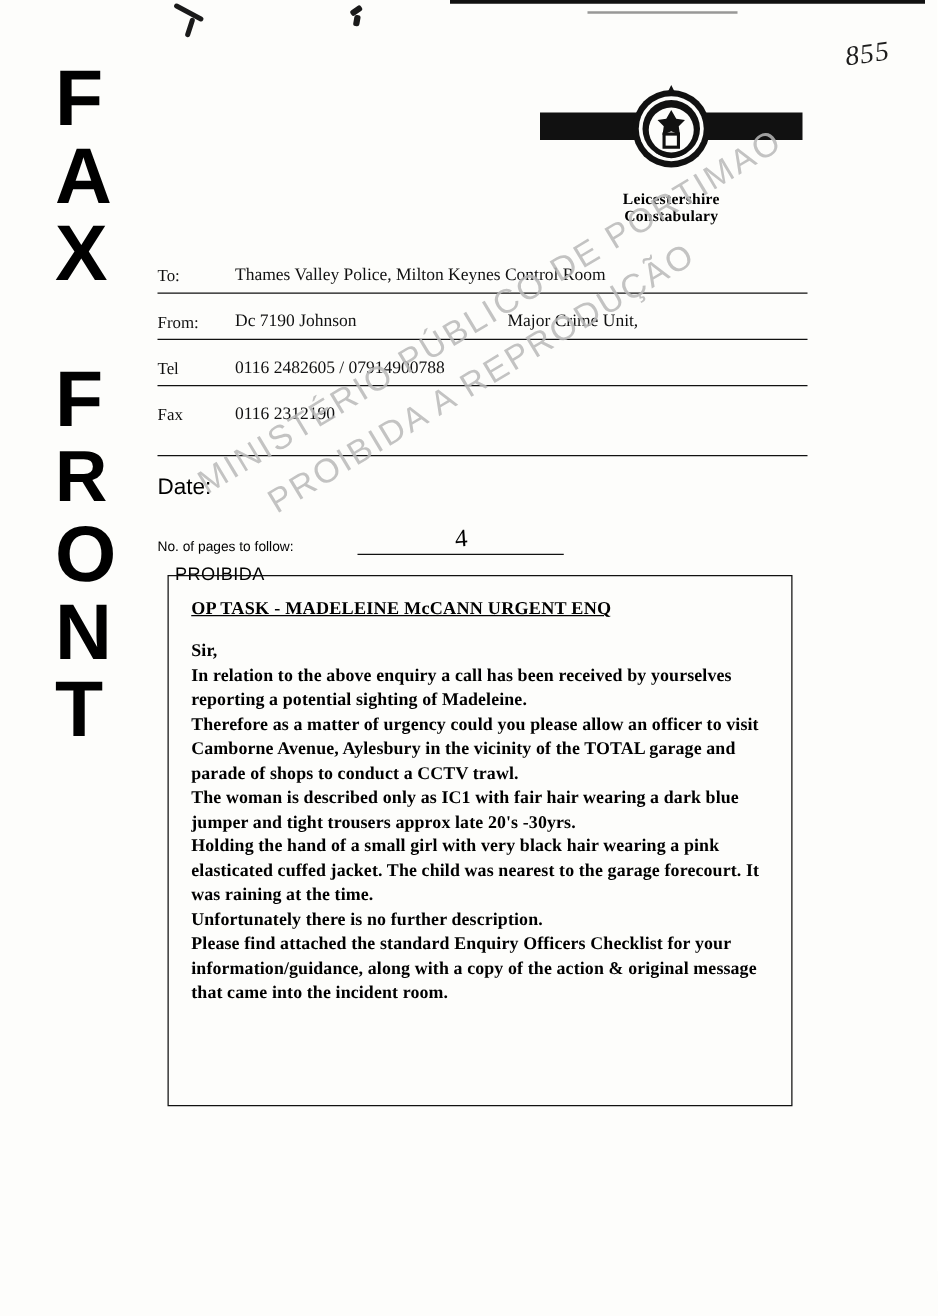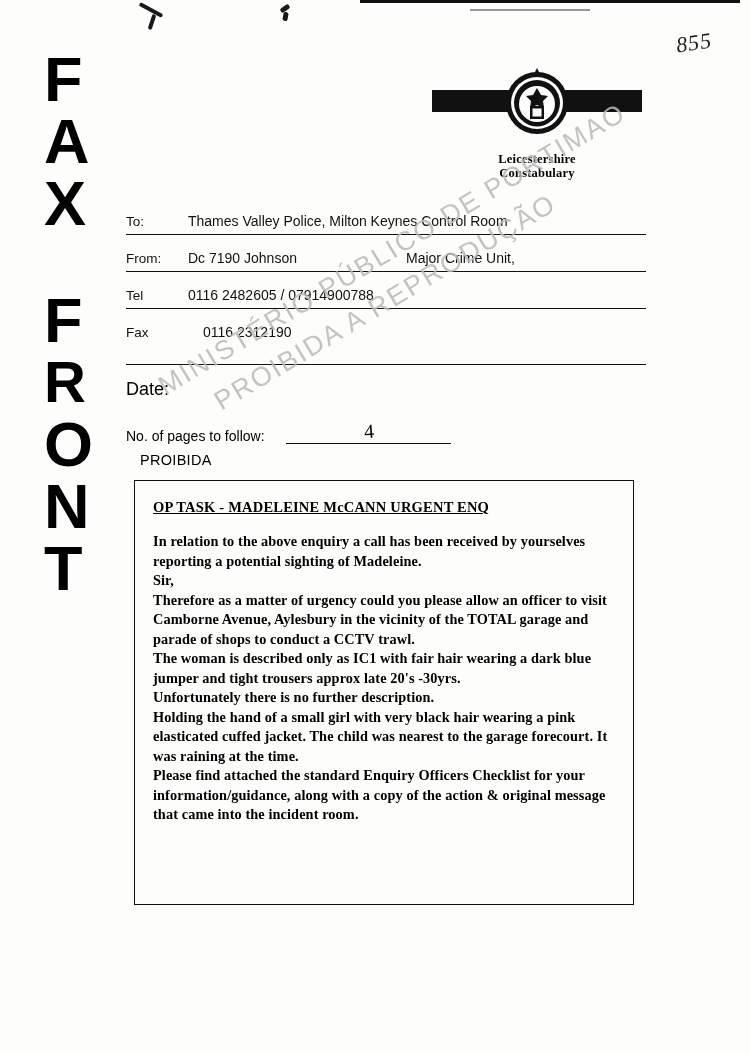--- a/index.html
+++ b/index.html
@@ -129,22 +129,23 @@
     left: 126px;
     top: 198px;
     width: 520px;
   }
   .field-row {
     display: flex;
     align-items: flex-end;
     border-bottom: 1.3px solid #111;
     height: 34px;
     padding-bottom: 2px;
-  }
-  .field-row.no-rule { border-bottom: none; gap: 15px; }
+    font-family: Liberation Serif, serif;
+  }
+  .field-row.no-rule { border-bottom: none; }
   .f-label {
     width: 62px;
     font-size: 13.5px;
     color: #111;
     padding-bottom: 3px;
   }
   .f-val {
     font-size: 14px;
     color: #111;
     padding-bottom: 3px;
@@ -180,21 +181,21 @@
     font-size: 13.5px;
     padding-left: 2px;
   }
   .pages-row {
     display: flex;
     align-items: flex-end;
     height: 34px;
     margin-top: 10px;
   }
   .pages-label {
-    font-size: 14px;
+    font-size: 11px;
     width: 160px;
   }
   .pages-rule {
     flex: 0 0 165px;
     border-bottom: 1.3px solid #111;
     text-align: center;
     padding-bottom: 1px;
   }
   .pages-val {
     font-family: "Liberation Serif", serif;
@@ -217,21 +218,21 @@
     left: 140px;
     top: 452px;
     font-size: 14.5px;
     letter-spacing: .3px;
   }
 
   
   .msg-box {
     position: absolute;
     left: 134px;
-    top: 480px;
+    top: 460px;
     width: 500px;
     height: 425px;
     border: 1.4px solid #111;
     box-sizing: border-box;
     padding: 18px 16px 14px 18px;
   }
   .msg-title {
     font-family: "Liberation Serif", serif;
     font-weight: bold;
     font-size: 14.5px;
@@ -346,26 +347,26 @@
         <span class="pages-val">4</span>
       </div>
     </div>
   </div>
 
   <div class="message-label">PROIBIDA</div>
 
   <div class="msg-box">
     <div class="msg-title">OP TASK - MADELEINE McCANN URGENT ENQ</div>
     <div class="msg-body">
+      <p>Sir,</p>
       <p>In relation to the above enquiry a call has been received by yourselves reporting a potential sighting of Madeleine.</p>
-      <p>Sir,</p>
       <p>Therefore as a matter of urgency could you please allow an officer to visit Camborne Avenue, Aylesbury in the vicinity of the TOTAL garage and parade of shops to conduct a CCTV trawl.</p>
       <p>The woman is described only as IC1 with fair hair wearing a dark blue jumper and tight trousers approx late 20's -30yrs.</p>
+      <p>Holding the hand of a small girl with very black hair wearing a pink elasticated cuffed jacket. The child was nearest to the garage forecourt. It was raining at the time.</p>
       <p>Unfortunately there is no further description.</p>
-      <p>Holding the hand of a small girl with very black hair wearing a pink elasticated cuffed jacket. The child was nearest to the garage forecourt. It was raining at the time.</p>
       <p>Please find attached the standard Enquiry Officers Checklist for your information/guidance, along with a copy of the action &amp; original message that came into the incident room.</p>
     </div>
   </div>
 
   <div class="watermark">
     <div class="l1">MINISTÉRIO PÚBLICO DE PORTIMAO</div>
     <div class="l2">PROIBIDA A REPRODUÇÃO</div>
   </div>
 
 </div>

